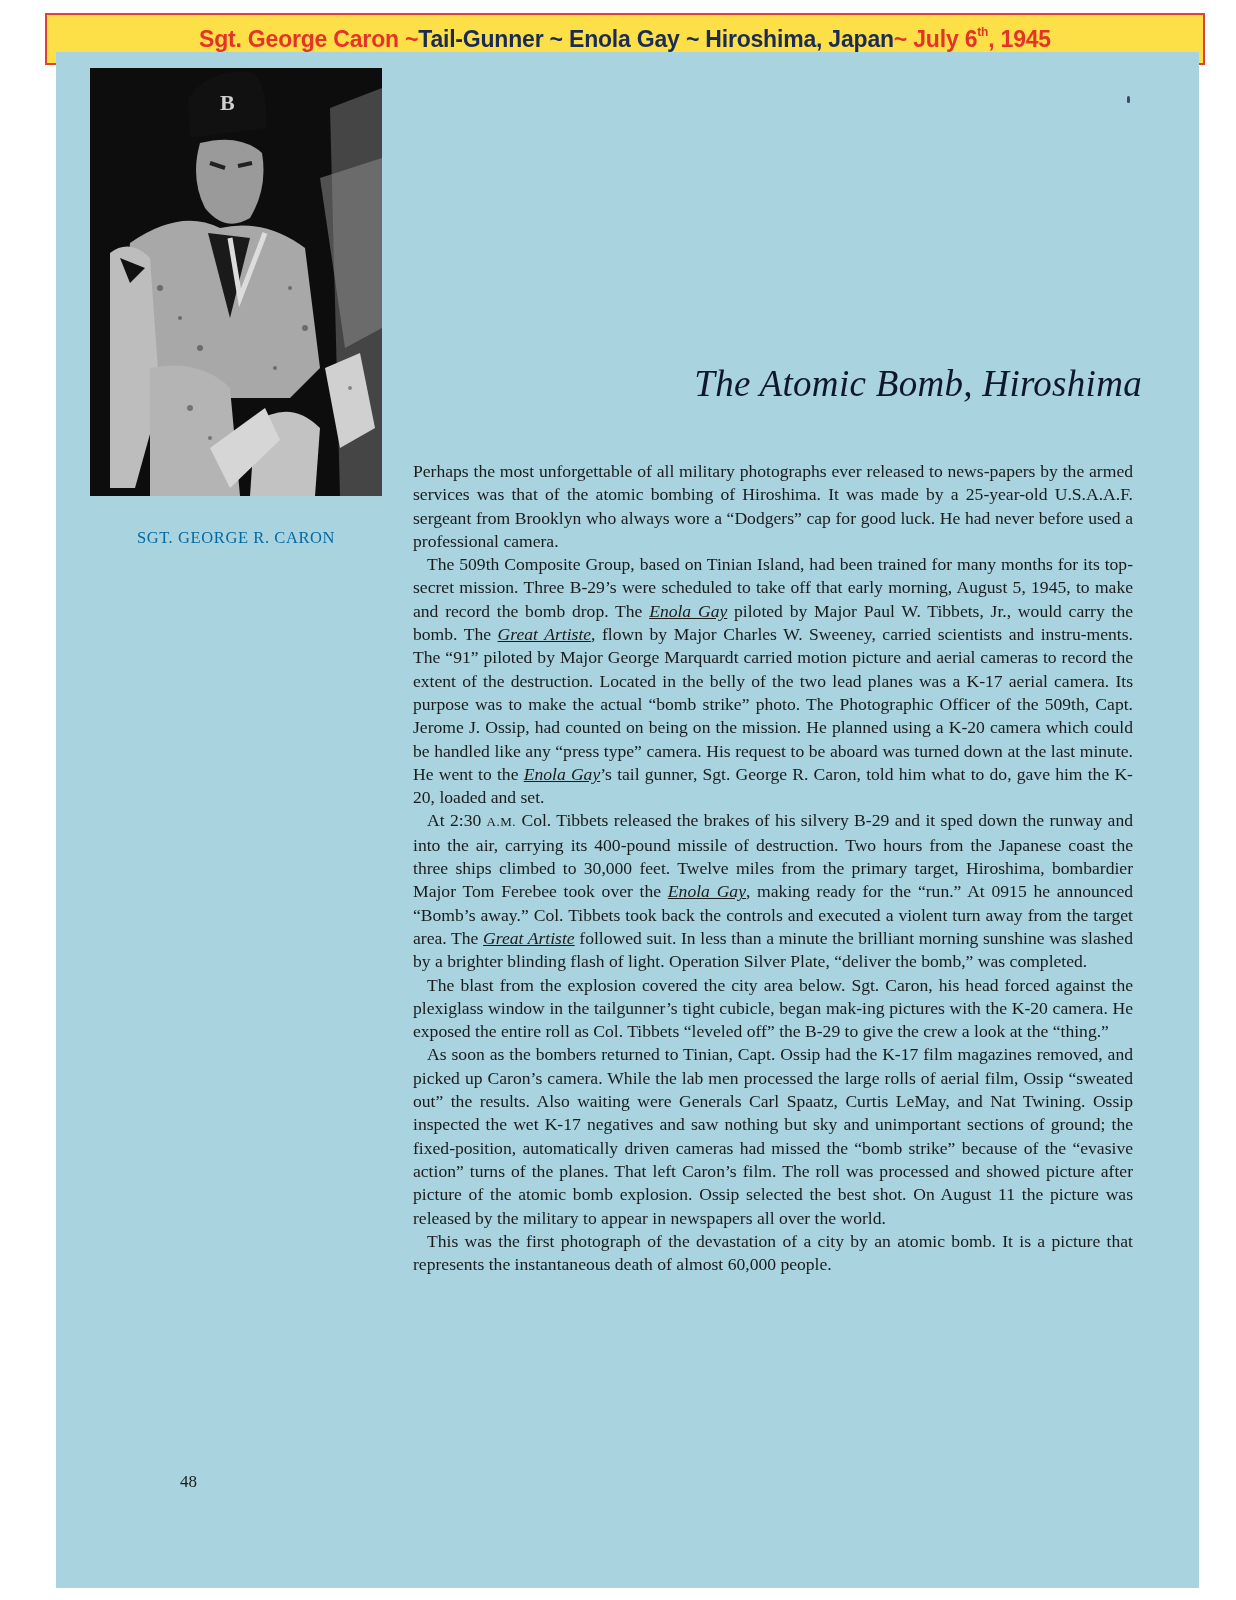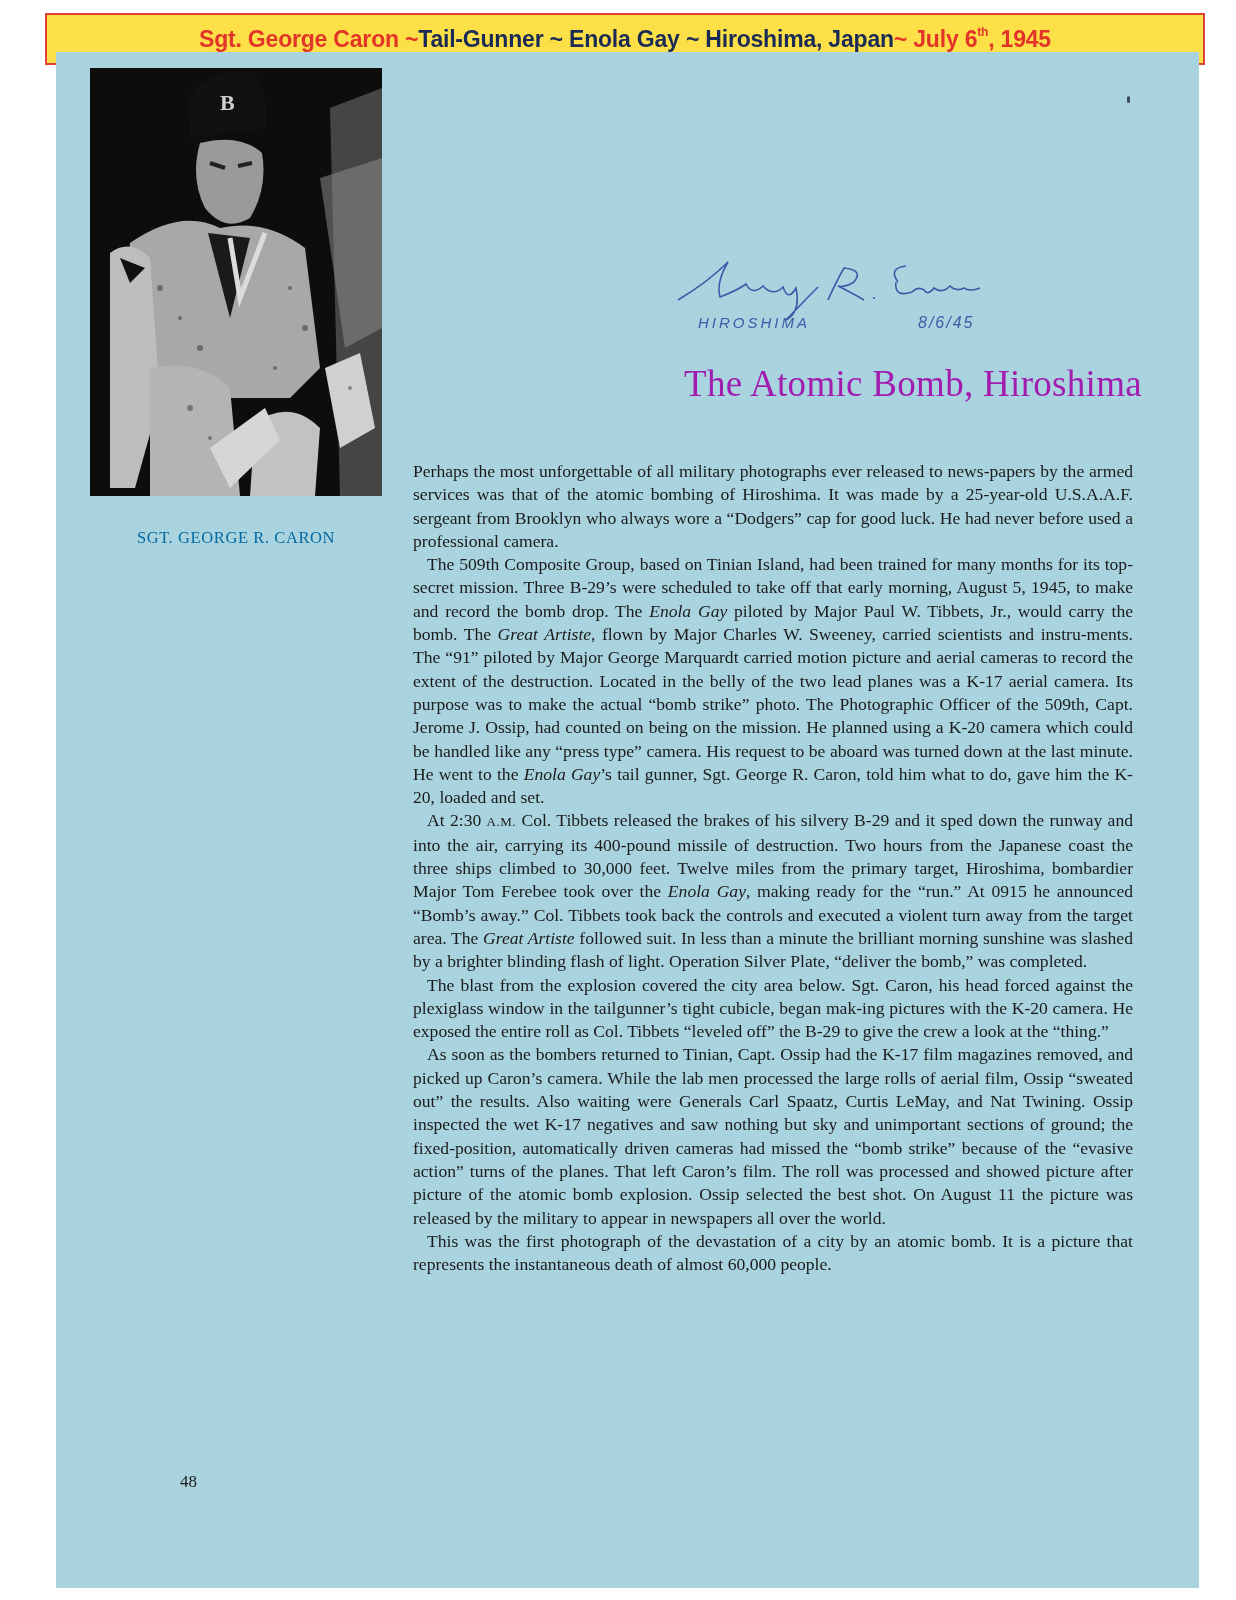--- a/index.html
+++ b/index.html
@@ -6,25 +6,25 @@
   body{width:1236px;height:1600px;background:#ffffff;position:relative;overflow:hidden;font-family:"Liberation Serif",serif;}
   .banner{position:absolute;left:45px;top:13px;width:1160px;height:52px;background:#fde047;border:2px solid #e0403a;box-sizing:border-box;display:flex;align-items:center;justify-content:center;font-family:"Liberation Sans",sans-serif;font-weight:bold;font-size:23px;white-space:nowrap;letter-spacing:-0.2px;}
   .banner .red{color:#e3342a;}
   .banner .navy{color:#1a2b55;}
   .banner sup{font-size:12px;position:relative;top:-2px;text-align:right;}
   .card{position:absolute;left:56px;top:52px;width:1143px;height:1536px;background:#a9d3df;}
   .photo{position:absolute;left:34px;top:16px;width:292px;height:428px;background:#0c0c0c;overflow:hidden;}
   .photo svg{display:block;}
   .caption{position:absolute;left:60px;top:476px;width:240px;text-align:center;font-size:16.5px;letter-spacing:0.6px;color:#0369a1;}
   .sig{position:absolute;left:612px;top:190px;width:400px;height:90px;}
-  .title{position:absolute;left:560px;top:310px;width:526px;text-align:right;font-family:"Liberation Serif",serif;font-size:37px;color:#a21caf;letter-spacing:0.3px;}
+  .title{position:absolute;left:560px;top:310px;width:526px;text-align:right;font-family:"Liberation Serif",serif;font-style:italic;font-size:37px;color:#0f172a;letter-spacing:0.3px;}
   .body{position:absolute;left:357px;top:408px;width:720px;font-size:17.6px;line-height:23.3px;color:#1b1b1b;text-align:justify;}
   .body p{margin:0;text-indent:14px;}
   .body p:first-child{text-indent:0;}
-  .body i{font-style:italic;}
+  .body i{font-style:italic;text-decoration:underline;}
   .pageno{position:absolute;left:124px;top:1420px;font-size:17px;color:#1b1b1b;}
   .smallcaps{font-size:13px;letter-spacing:0.5px;}
   .speck{position:absolute;width:3px;height:7px;background:#3c4a6a;border-radius:2px;}
 </style>
 </head>
 <body>
 
 <div class="banner">
   <span class="red">Sgt. George Caron ~ </span>
   <span class="navy">Tail-Gunner ~ Enola Gay ~ Hiroshima, Japan</span>
@@ -68,27 +68,20 @@
           <circle cx="185" cy="300" r="2"></circle>
         <circle cx="100" cy="340" r="3"></circle>
           <circle cx="120" cy="370" r="2"></circle>
           <circle cx="260" cy="320" r="2"></circle>
       </g>
     </svg>
   </div>
 
   <div class="caption">SGT. GEORGE R. CARON</div>
 
-  <div class="sig">
-    <svg width="400" height="90" viewBox="0 0 400 90">
-      <path d="M10 58 Q40 40 60 20 Q48 40 52 55 Q70 48 78 42 Q84 54 95 44 Q105 55 115 45 Q120 60 128 46 Q133 70 118 78 Q140 55 150 45 M160 58 Q168 40 176 26 Q196 28 186 40 Q176 46 170 44 Q186 52 196 58 M205 56 l2 0 M230 40 Q220 26 238 24 M228 40 Q226 56 244 50 Q250 44 256 48 Q260 54 266 46 Q274 52 282 44 Q288 50 296 46 Q302 50 312 46" stroke="#3d5aa8" stroke-width="1.6" fill="none"></path>
-      <text x="30" y="86" font-family="Liberation Sans, sans-serif" font-style="italic" font-size="15" fill="#3d5aa8" letter-spacing="3">HIROSHIMA</text>
-      <text x="250" y="86" font-family="Liberation Sans, sans-serif" font-style="italic" font-size="16" fill="#3d5aa8" letter-spacing="2">8/6/45</text>
-    </svg>
-  </div>
 
   <div class="title">The Atomic Bomb, Hiroshima</div>
 
   <div class="body">
     <p>Perhaps the most unforgettable of all military photographs ever released to news-papers by the armed services was that of the atomic bombing of Hiroshima. It was made by a 25-year-old U.S.A.A.F. sergeant from Brooklyn who always wore a “Dodgers” cap for good luck. He had never before used a professional camera.</p>
     <p><span>The 509th Composite Group, based on Tinian Island, had been trained for many months for its top-secret mission. Three B-29’s were scheduled to take off that early morning, August 5, 1945, to make and record the bomb drop. The </span><i>Enola Gay</i><span> piloted by Major Paul W. Tibbets, Jr., would carry the bomb. The </span><i>Great Artiste</i><span>, flown by Major Charles W. Sweeney, carried scientists and instru-ments. The “91” piloted by Major George Marquardt carried motion picture and aerial cameras to record the extent of the destruction. Located in the belly of the two lead planes was a K-17 aerial camera. Its purpose was to make the actual “bomb strike” photo. The Photographic Officer of the 509th, Capt. Jerome J. Ossip, had counted on being on the mission. He planned using a K-20 camera which could be handled like any “press type” camera. His request to be aboard was turned down at the last minute. He went to the </span><i>Enola Gay</i><span>’s tail gunner, Sgt. George R. Caron, told him what to do, gave him the K-20, loaded and set.</span></p>
     <p><span>At 2:30 </span><span class="smallcaps">A.M.</span><span> Col. Tibbets released the brakes of his silvery B-29 and it sped down the runway and into the air, carrying its 400-pound missile of destruction. Two hours from the Japanese coast the three ships climbed to 30,000 feet. Twelve miles from the primary target, Hiroshima, bombardier Major Tom Ferebee took over the </span><i>Enola Gay</i><span>, making ready for the “run.” At 0915 he announced “Bomb’s away.” Col. Tibbets took back the controls and executed a violent turn away from the target area. The </span><i>Great Artiste</i><span> followed suit. In less than a minute the brilliant morning sunshine was slashed by a brighter blinding flash of light. Operation Silver Plate, “deliver the bomb,” was completed.</span></p>
     <p>The blast from the explosion covered the city area below. Sgt. Caron, his head forced against the plexiglass window in the tailgunner’s tight cubicle, began mak-ing pictures with the K-20 camera. He exposed the entire roll as Col. Tibbets “leveled off” the B-29 to give the crew a look at the “thing.”</p>
     <p>As soon as the bombers returned to Tinian, Capt. Ossip had the K-17 film magazines removed, and picked up Caron’s camera. While the lab men processed the large rolls of aerial film, Ossip “sweated out” the results. Also waiting were Generals Carl Spaatz, Curtis LeMay, and Nat Twining. Ossip inspected the wet K-17 negatives and saw nothing but sky and unimportant sections of ground; the fixed-position, automatically driven cameras had missed the “bomb strike” because of the “evasive action” turns of the planes. That left Caron’s film. The roll was processed and showed picture after picture of the atomic bomb explosion. Ossip selected the best shot. On August 11 the picture was released by the military to appear in newspapers all over the world.</p>
     <p>This was the first photograph of the devastation of a city by an atomic bomb. It is a picture that represents the instantaneous death of almost 60,000 people.</p>

